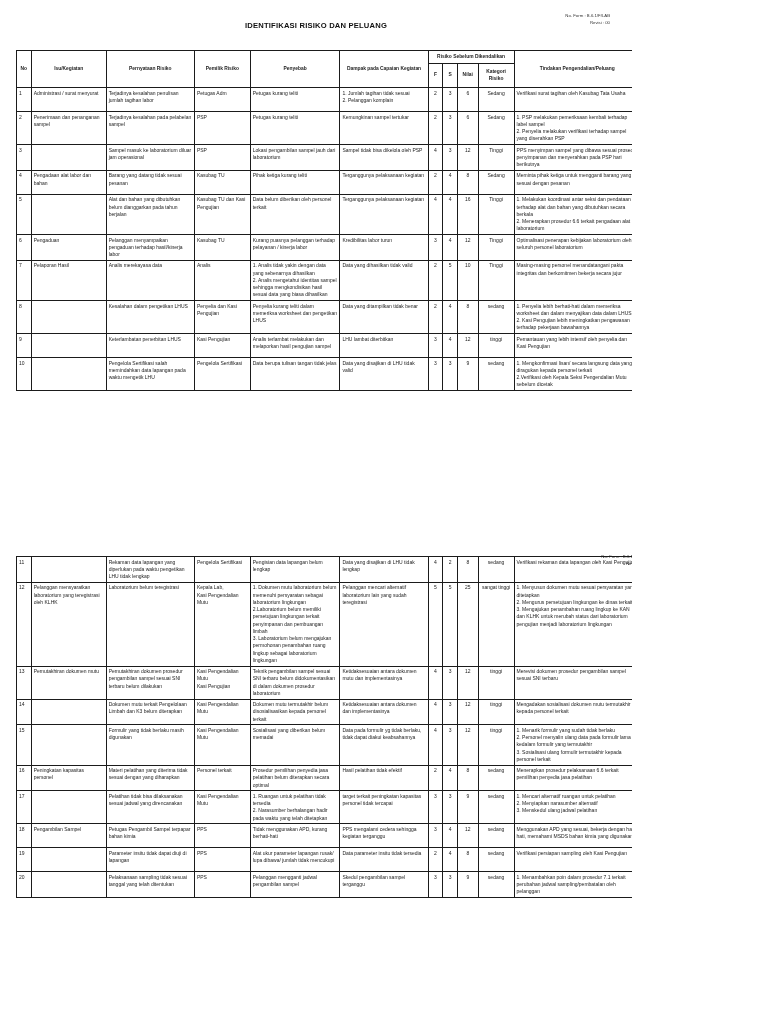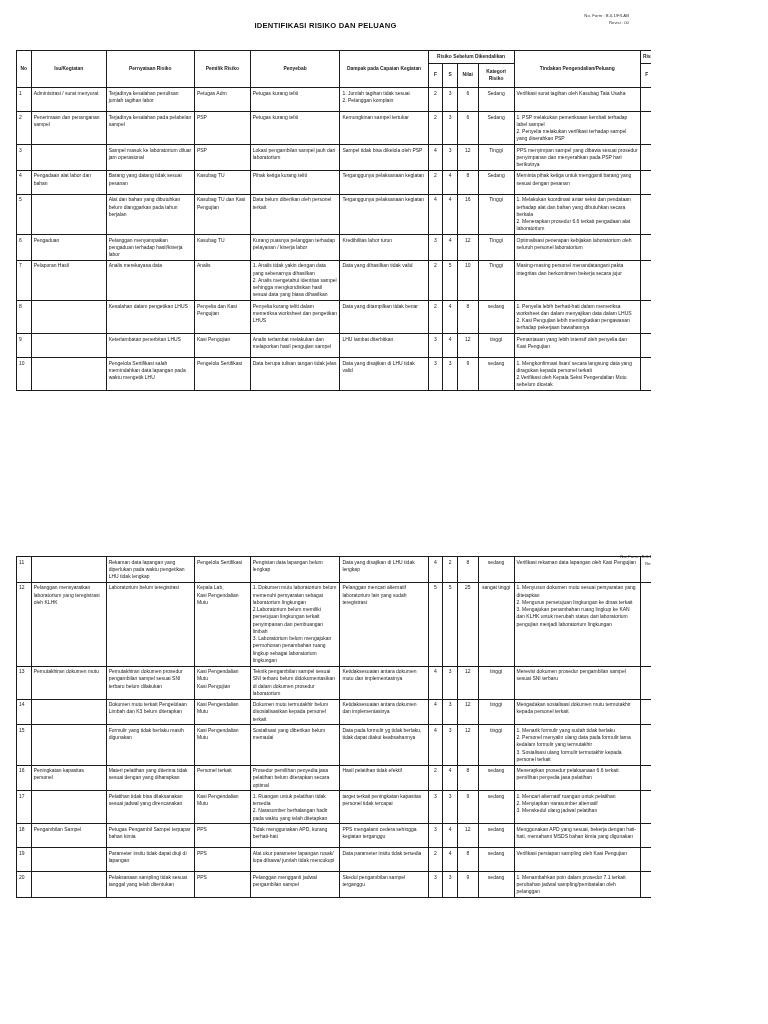--- a/index.html
+++ b/index.html
@@ -1,21 +1,21 @@
 <!DOCTYPE html>
 <html><head>
 <meta charset="utf-8">
 <style>
   html,body{margin:0;padding:0;}
   body{
     width:768px;height:1024px;overflow:hidden;position:relative;
     background:#ffffff;color:#1c1c1c;
     font-family:"Liberation Sans", sans-serif;
   }
-  .page{position:absolute;left:0;width:632px;background:#ffffff;overflow:hidden;padding-left:19px;}
+  .page{position:absolute;left:0;width:632px;background:#ffffff;overflow:hidden;}
   #page1{top:0;height:542px;}
   #page2{top:542px;height:482px;}
   .doc-title{
     position:absolute;top:21px;left:0;width:100%;
     text-align:center;font-weight:bold;font-size:7.6px;letter-spacing:.2px;color:#111;
   }
   .form-meta{
     position:absolute;text-align:right;font-size:4.3px;line-height:1.6;color:#333;
   }
   #page1 .form-meta{top:13px;right:22px;}

